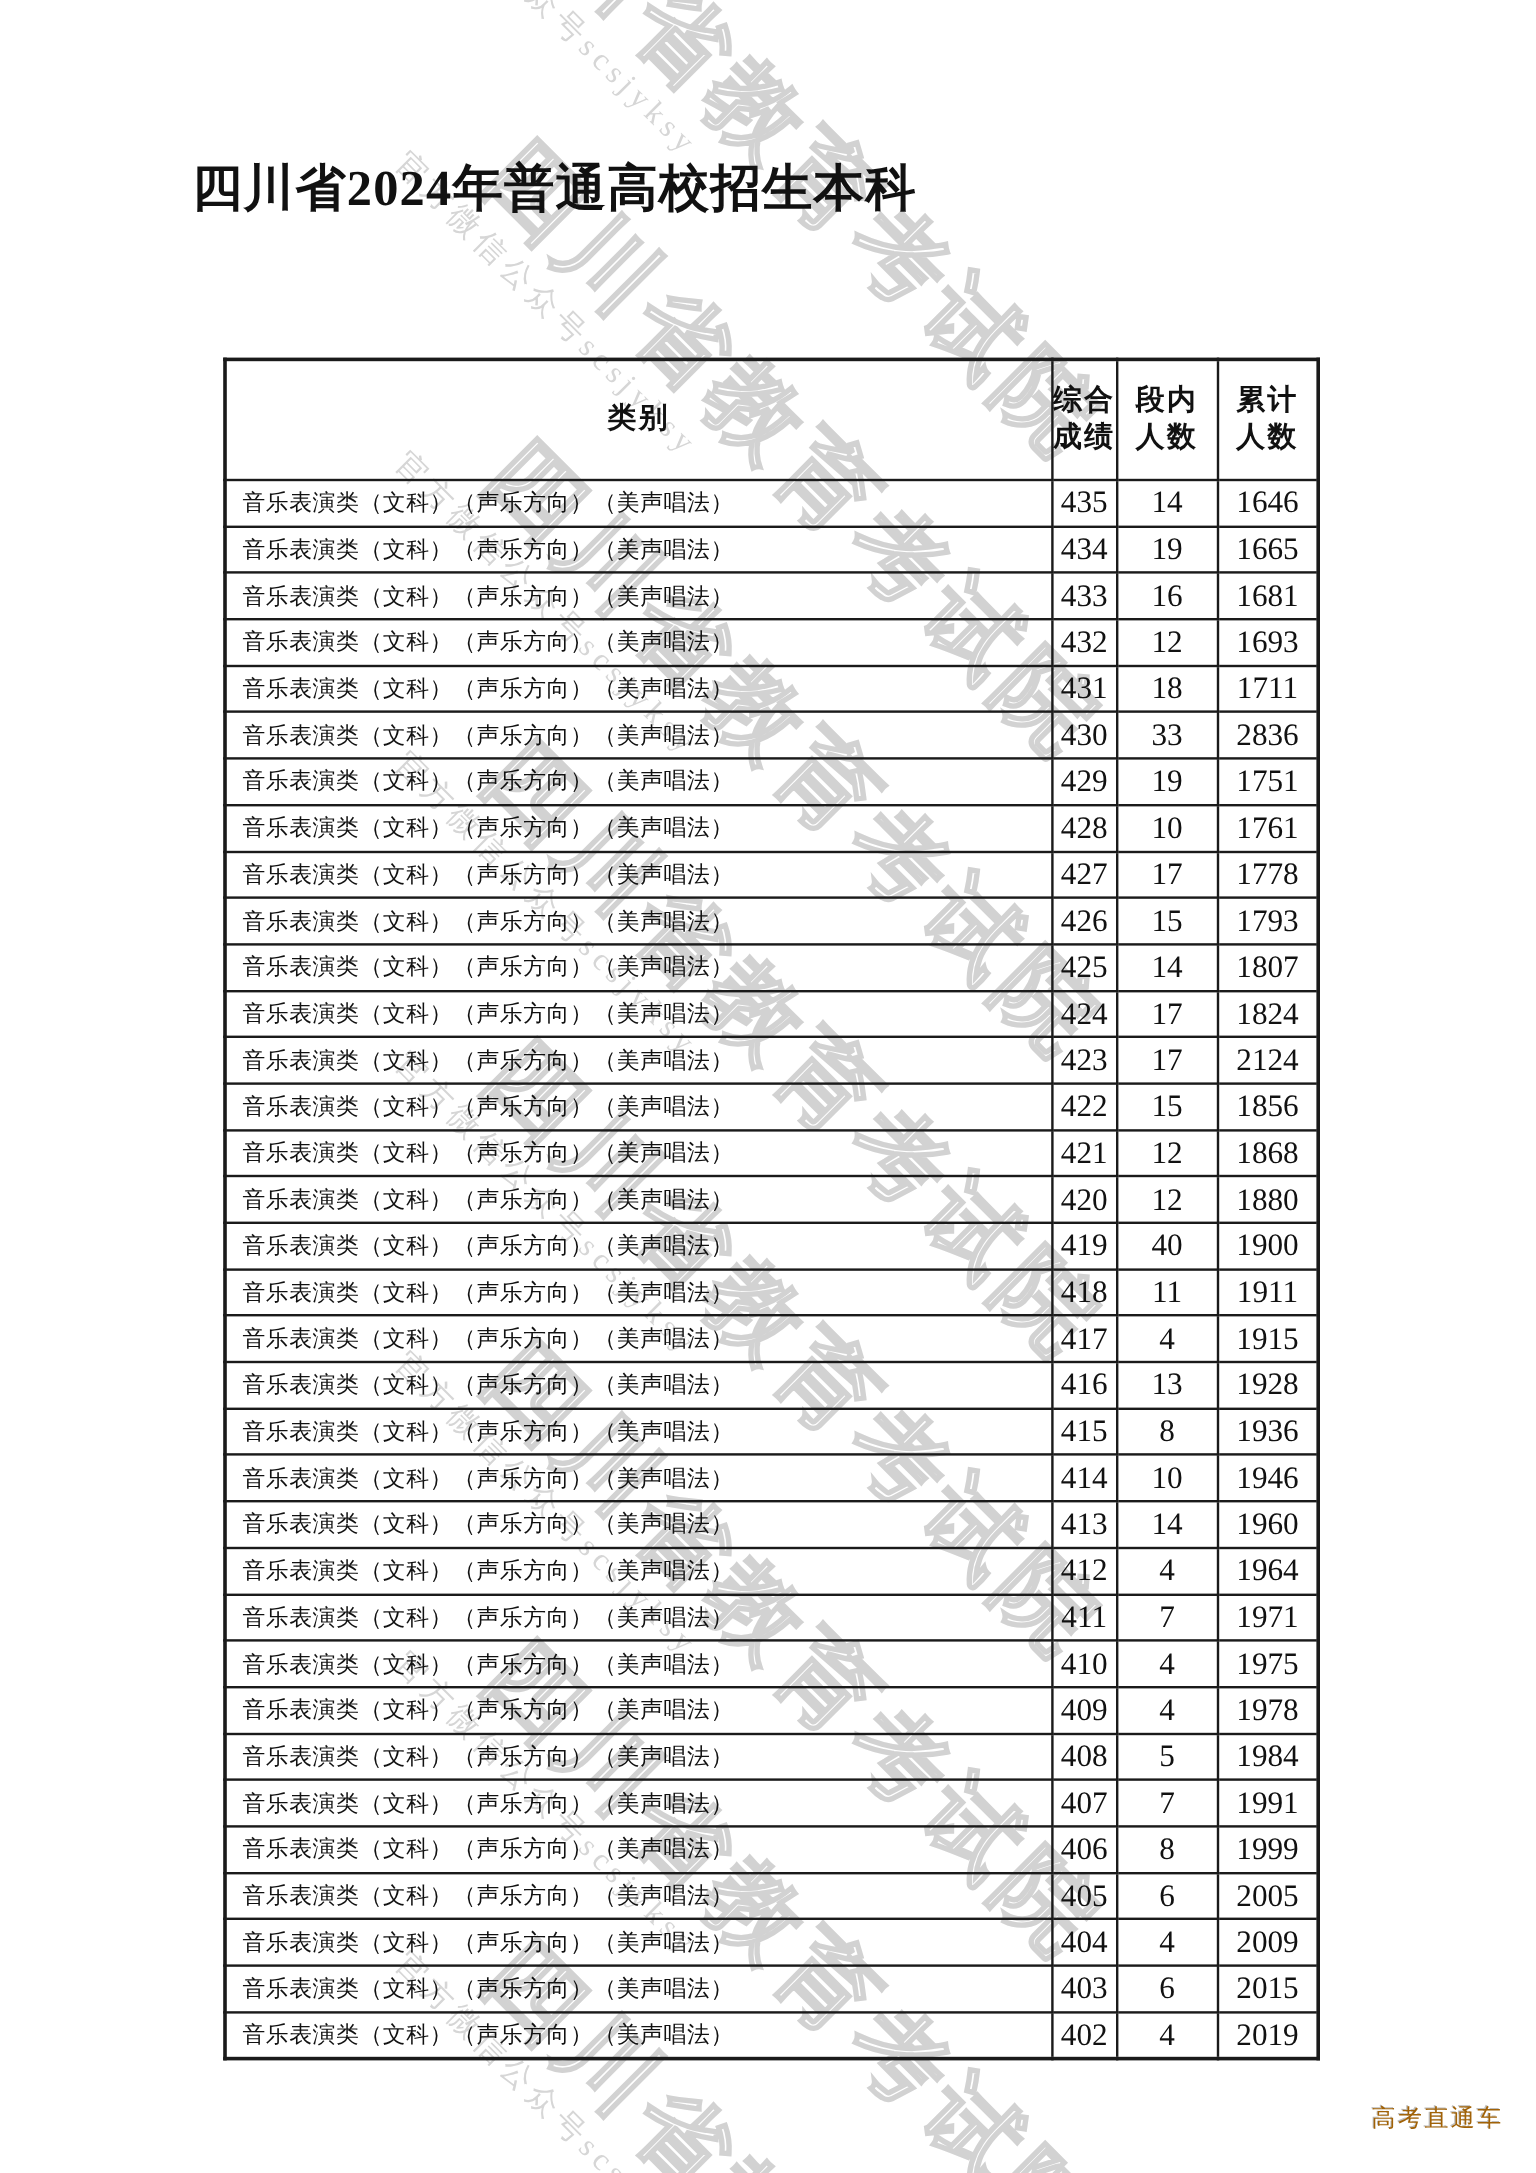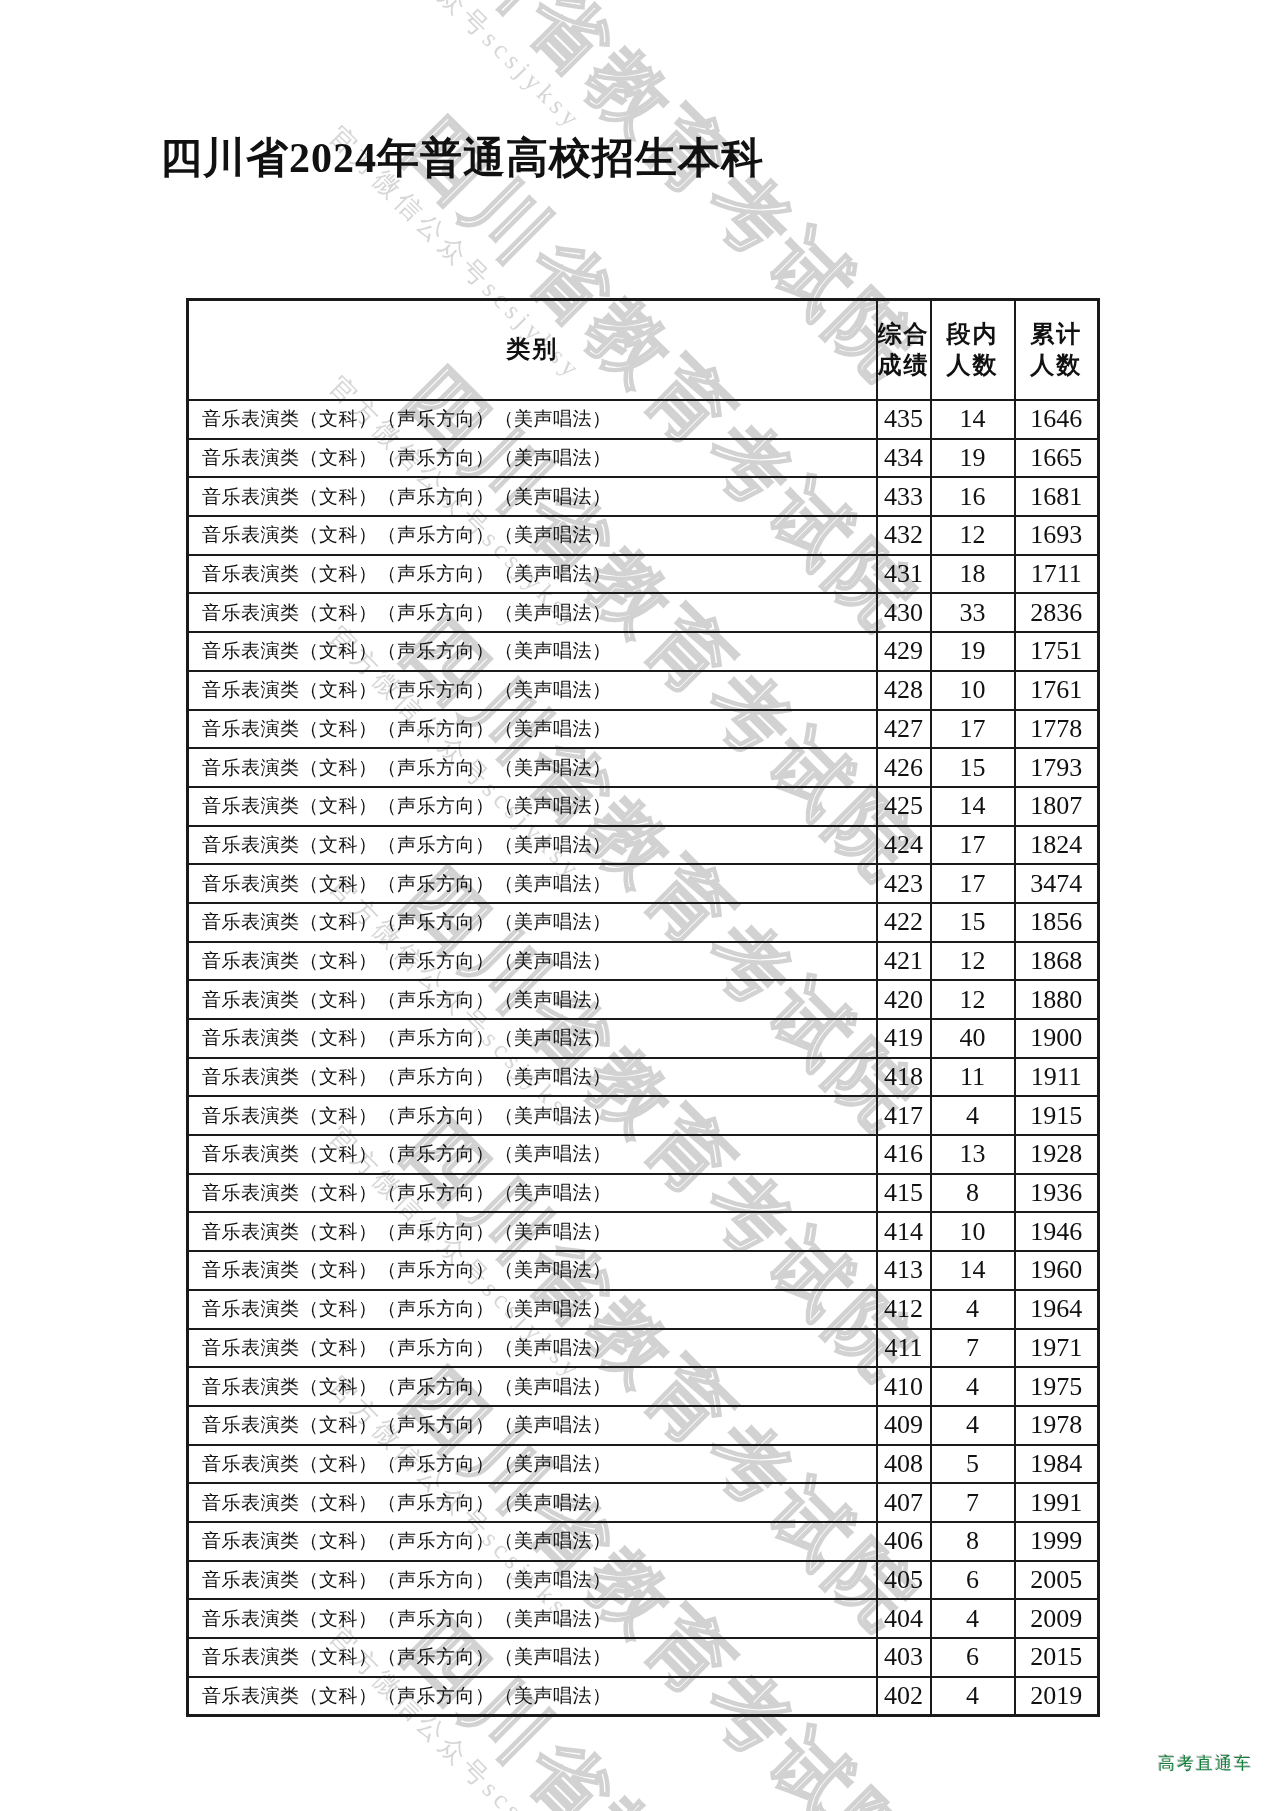--- a/index.html
+++ b/index.html
@@ -94,23 +94,23 @@
   }
   td.num{
     font-size:26px;
     text-align:center;
     font-family:"Liberation Serif","DejaVu Serif",serif;
   }
   .footer-brand{
     position:absolute;
     right:27px;
     top:1752px;
-    font-size:17px;
+    font-size:20px;
     letter-spacing:2px;
-    color:#15803d;
+    color:#a16207;
     text-shadow:1px 1px 0 #ffffff,-1px -1px 0 #bdbdbd;
     font-family:"Liberation Sans","DejaVu Sans",sans-serif;
   }
 </style>
 </head>
 <body>
 
 <div class="watermark-layer" id="wm-layer">
     <div class="wm" style="left: 450px; top: -150px;">
       <span class="wm-big">四川省教育考试院</span>
@@ -240,21 +240,21 @@
         <tr>
           <td class="cat">音乐表演类（文科）（声乐方向）（美声唱法）</td>
           <td class="num">424</td>
           <td class="num">17</td>
           <td class="num">1824</td>
         </tr>
         <tr>
           <td class="cat">音乐表演类（文科）（声乐方向）（美声唱法）</td>
           <td class="num">423</td>
           <td class="num">17</td>
-          <td class="num">3474</td>
+          <td class="num">2124</td>
         </tr>
         <tr>
           <td class="cat">音乐表演类（文科）（声乐方向）（美声唱法）</td>
           <td class="num">422</td>
           <td class="num">15</td>
           <td class="num">1856</td>
         </tr>
         <tr>
           <td class="cat">音乐表演类（文科）（声乐方向）（美声唱法）</td>
           <td class="num">421</td>

